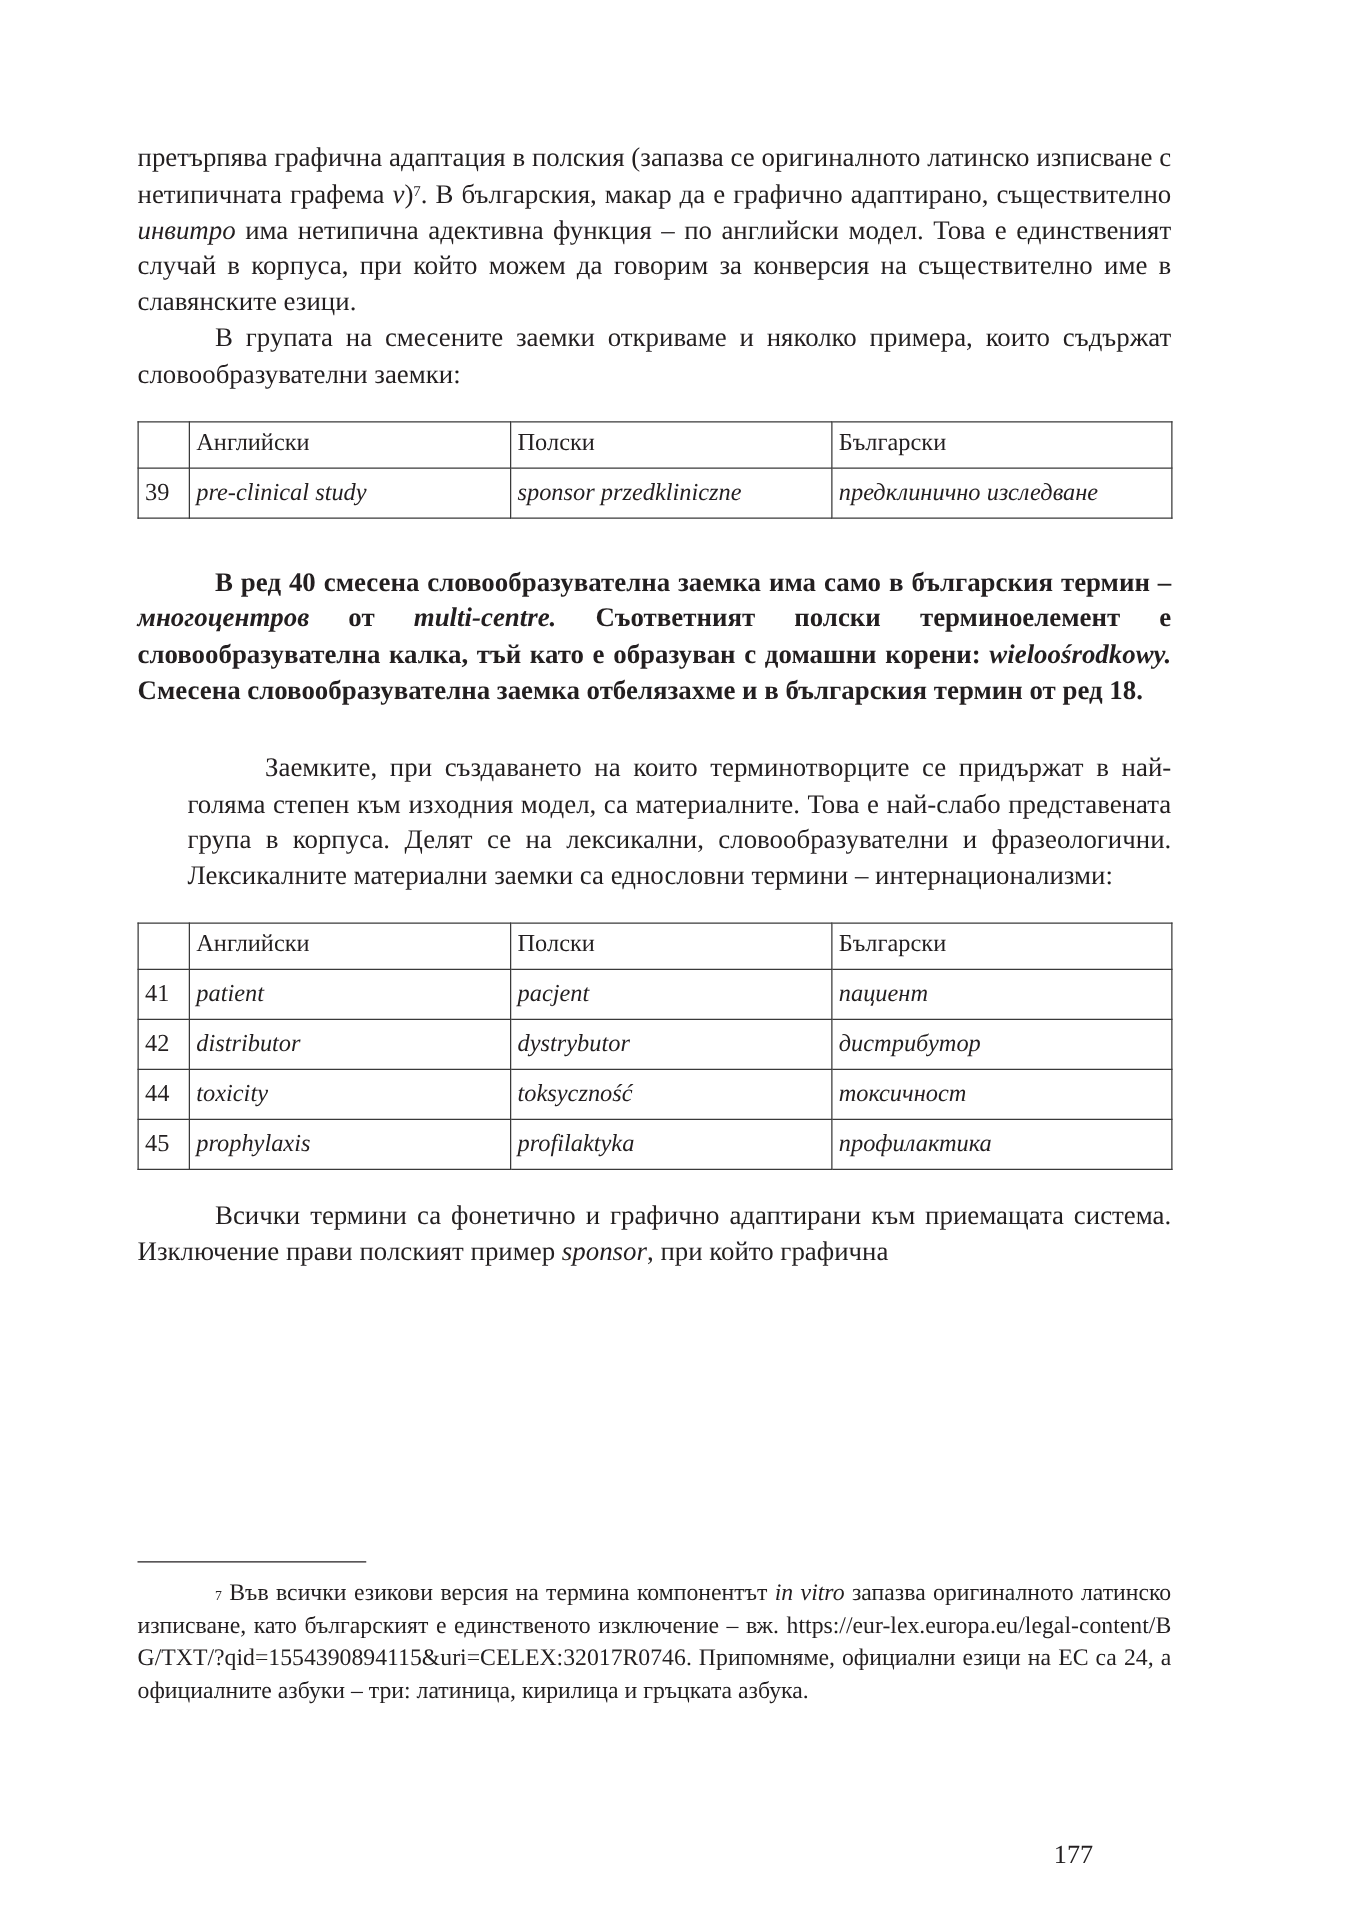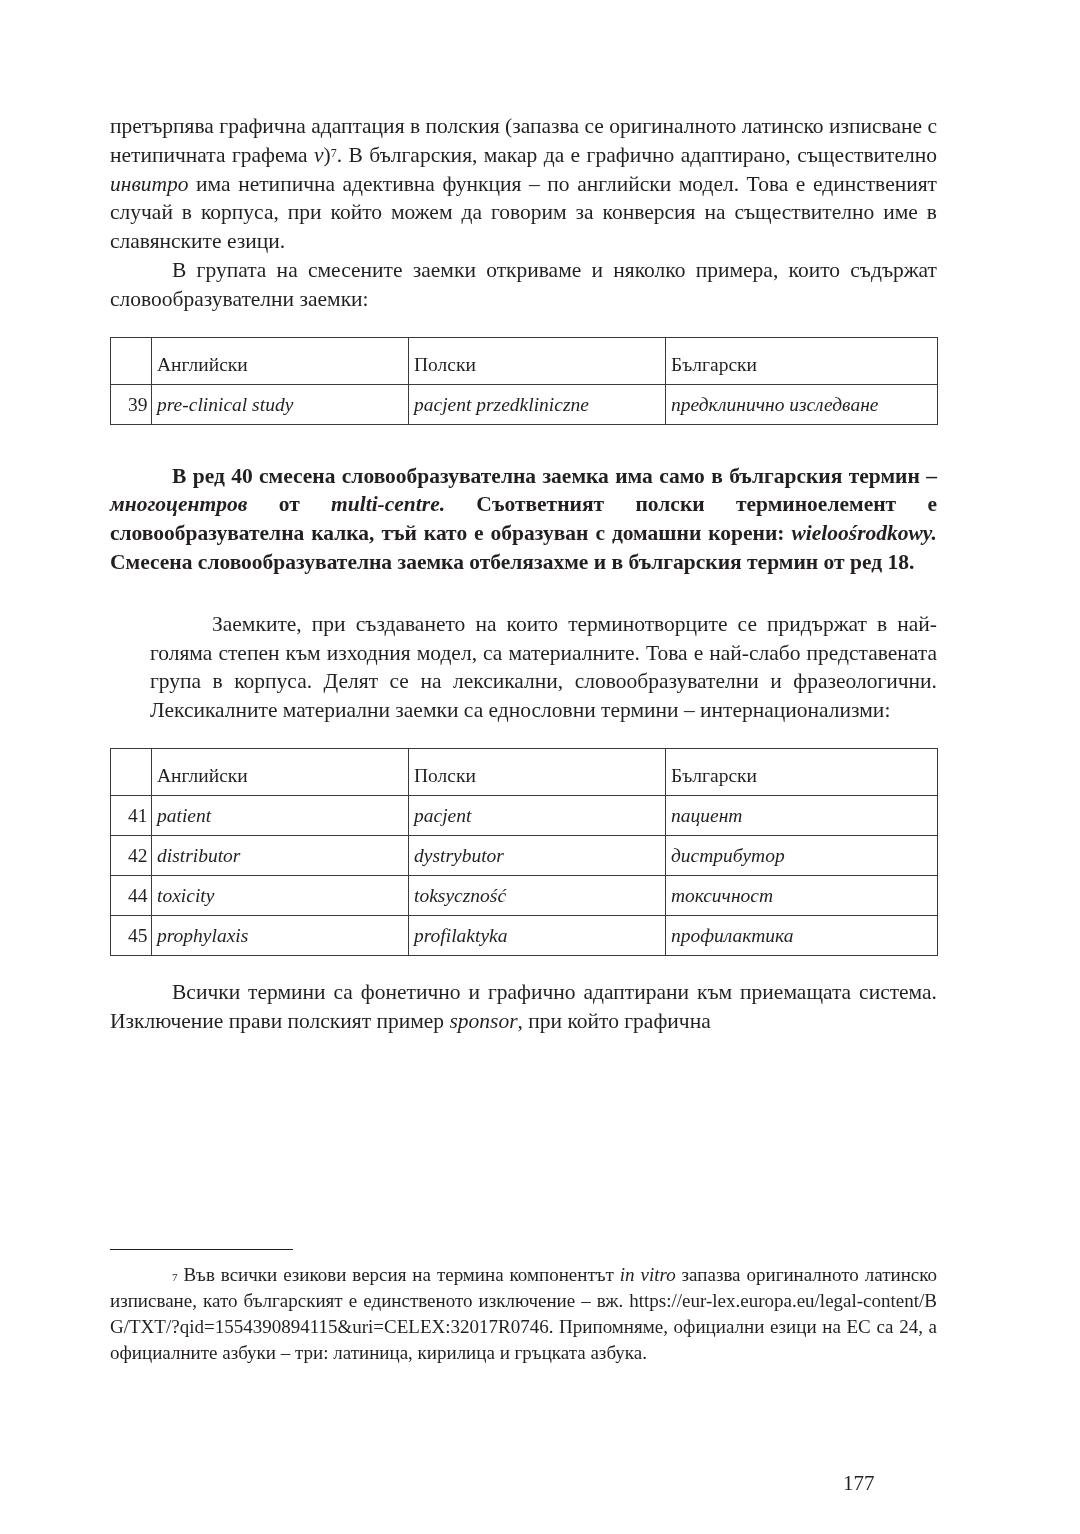--- a/index.html
+++ b/index.html
@@ -45,25 +45,25 @@
       line-height: 27px;
     }
     table.terms td, table.terms th {
       border: 1.3px solid #3a3a3a;
       padding: 6px 6px 6px 5px;
       vertical-align: top;
       text-align: left;
       font-weight: normal;
     }
     table.terms th {
-      padding-top: 13px;
+      padding-top: 3px;
       padding-bottom: 6px;
     }
     table.terms td.num {
-      padding-left: 17px;
+      padding-left: 5px;
       padding-right: 2px;
       font-style: normal;
     }
     table.terms td.term { font-style: italic; }
     col.c0 { width: 41px; }
     col.c1 { width: 257px; }
     col.c2 { width: 257px; }
     col.c3 { width: 272px; }
 
     #table1 { margin-top: 23px; }
@@ -129,21 +129,21 @@
     <tbody>
         <tr class="r-head">
       <th></th>
       <th>Английски</th>
       <th>Полски</th>
       <th>Български</th>
     </tr>
     <tr>
       <td class="num">39</td>
       <td class="term">pre-clinical study</td>
-      <td class="term">pacjent przedkliniczne</td>
+      <td class="term">sponsor przedkliniczne</td>
       <td class="term">предклинично изследване</td>
     </tr>
   </tbody>
     </table>
 
   <p class="body indent" id="para2"><span>В ред 40 смесена словообразувателна заемка има само в българския термин – </span><span class="it">многоцентров</span><span> от </span><span class="it">multi-centre.</span><span> Съответният полски терминоеле­мент е словообразувателна калка, тъй като е образуван с домашни корени: </span><span class="it">wieloośrodkowy.</span><span> Смесена словообразувателна заемка отбелязахме и в българ­ския термин от ред 18.</span></p>
 
   <p class="body indent" id="para3">Заемките, при създаването на които терминотворците се придържат в най-голяма степен към изходния модел, са материалните. Това е най-слабо представената група в корпуса. Делят се на лексикални, словообразувателни и фразеологични. Лексикалните материални заемки са еднословни термини – интернационализми:</p>
 
   <table class="terms" id="table2">

